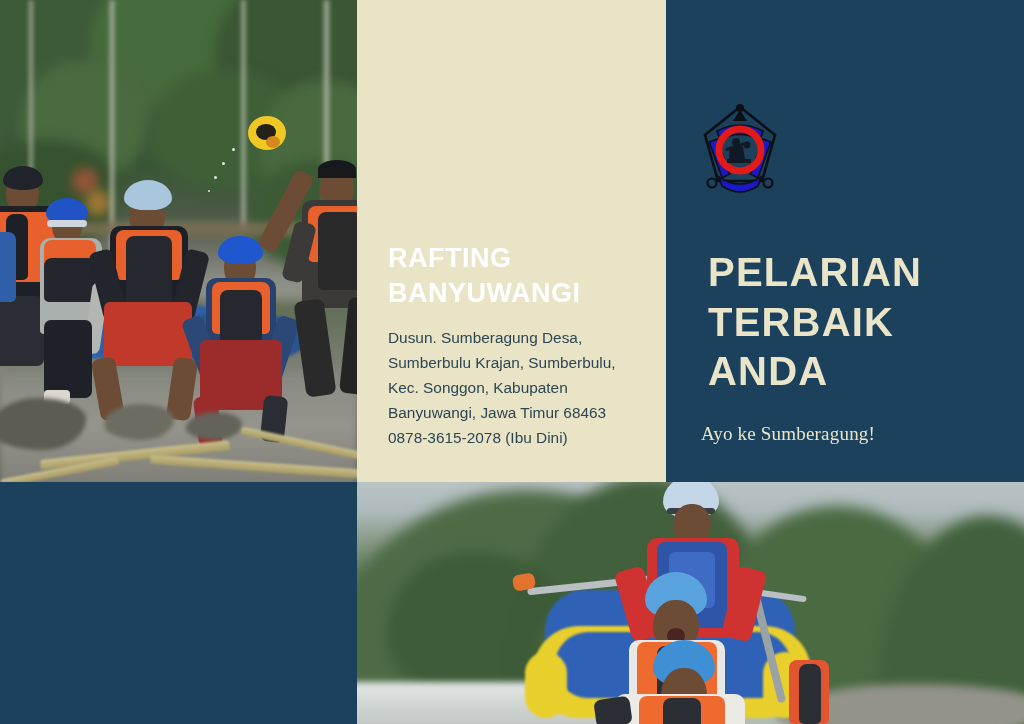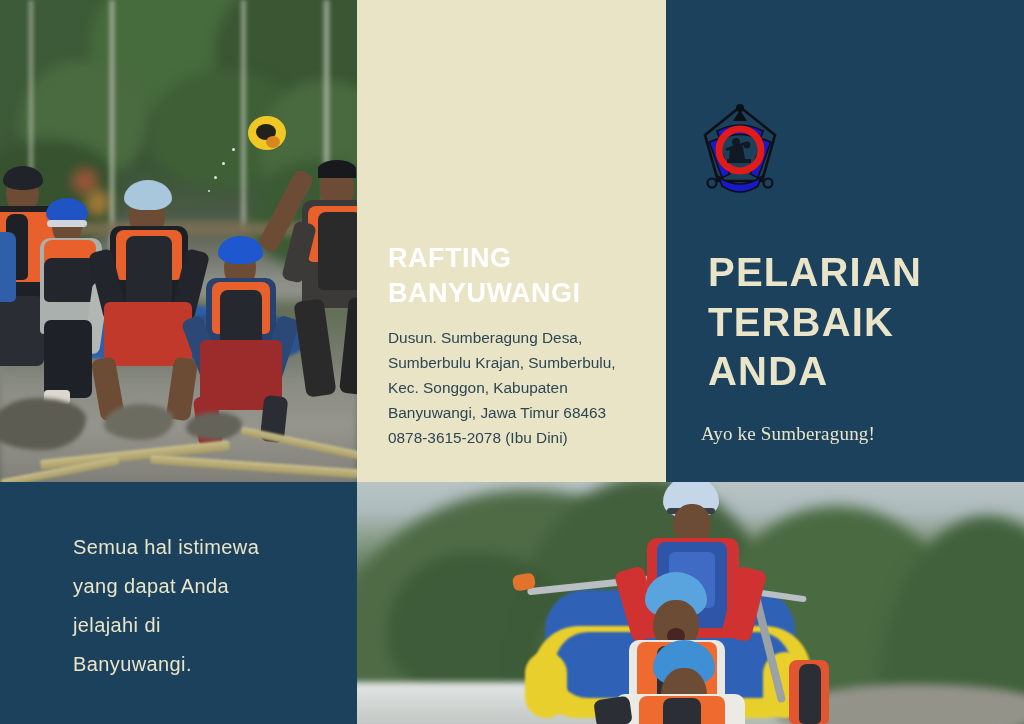--- a/index.html
+++ b/index.html
@@ -367,24 +367,20 @@
   </div>
 
   <h2 class="txt" id="headline-main">PELARIAN
 TERBAIK
 ANDA</h2>
 
   <div class="txt" id="tagline">Ayo ke Sumberagung!</div>
 
   <div class="panel" id="panel-navy-bottom"></div>
 
-  <div class="txt" id="bottom-caption">Semua hal istimewa
-yang dapat Anda
-jelajahi di
-Banyuwangi.</div>
 
   <div class="panel" id="photo-bottom-right">
     <div class="bg2"></div>
 
     <div class="hill" style="left:-40px;top:8px;width:420px;height:210px;background:#4e6b46;"></div>
     <div class="hill" style="left:140px;top:-6px;width:300px;height:230px;background:#43603d;"></div>
     <div class="hill" style="left:330px;top:24px;width:300px;height:200px;background:#4a6a42;"></div>
     <div class="hill" style="left:520px;top:34px;width:220px;height:190px;background:#41613c;"></div>
     <div class="leaf" style="left:30px;top:70px;width:180px;height:150px;background:#3d5b38;opacity:.9;"></div>
     <div class="leaf" style="left:180px;top:100px;width:190px;height:140px;background:#47673f;opacity:.85;"></div>

